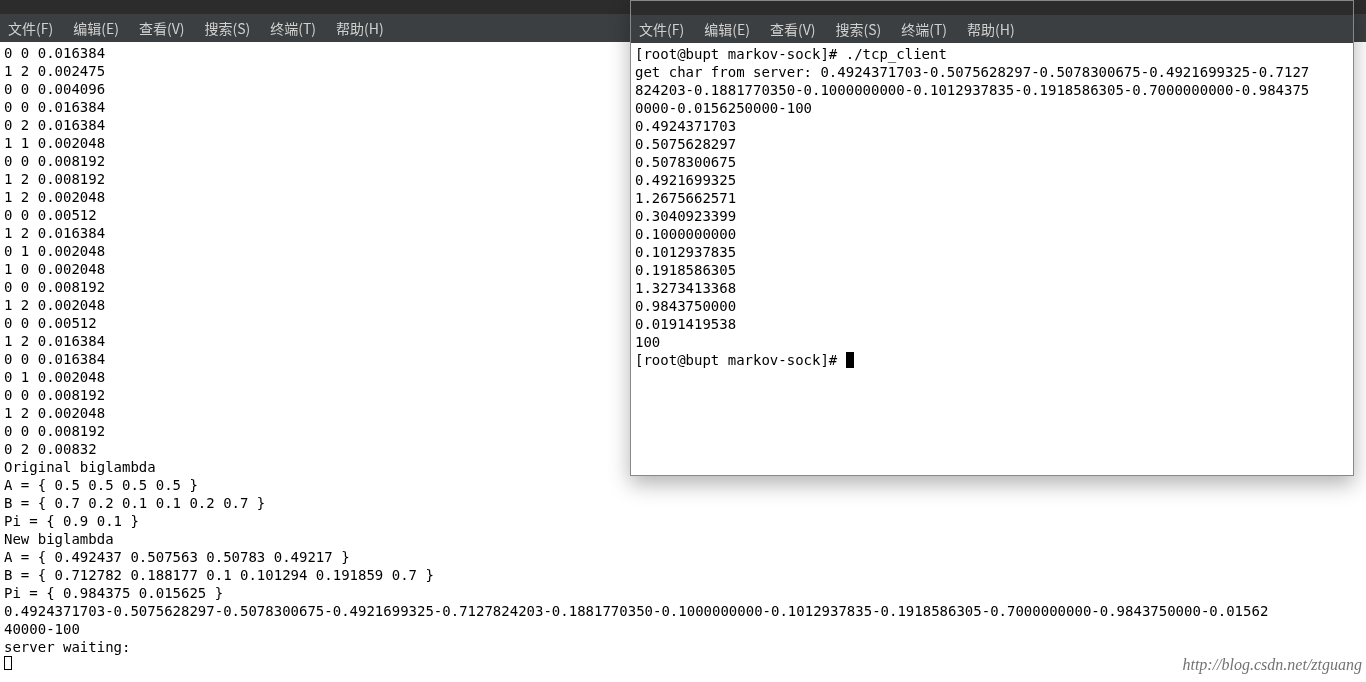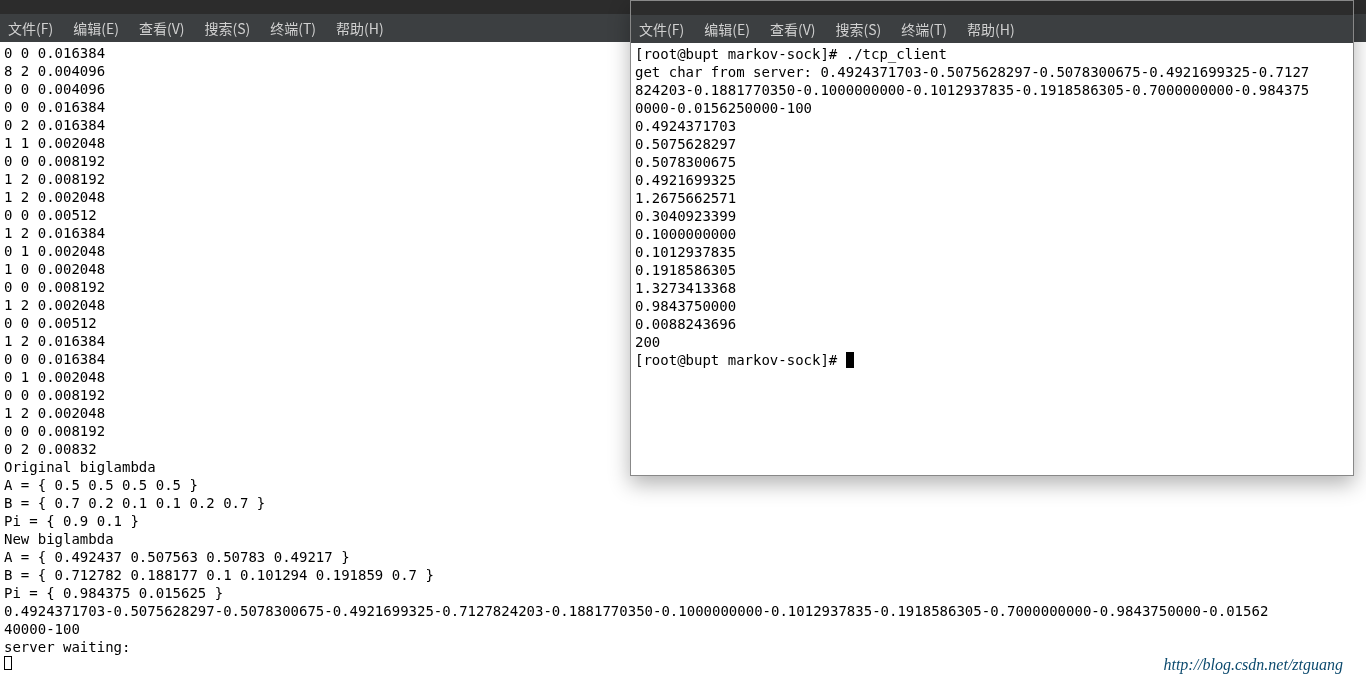--- a/index.html
+++ b/index.html
@@ -65,43 +65,43 @@
     .cursor-block {
       display: inline-block;
       width: 8px;
       height: 16px;
       background: #000000;
       vertical-align: text-bottom;
     }
     .watermark {
       position: absolute;
       bottom: 8px;
-      right: 23px;
-      color: #0c4a6e;
+      right: 4px;
+      color: #737373;
       font-family: Georgia, serif;
       font-style: italic;
       font-size: 16px;
       pointer-events: none;
     }
   </style>
 </head>
 <body>
 
 <div class="left-window">
   <div class="title-bar-placeholder"></div>
   <div class="menubar">
     <span class="menubar-item">文件(F)</span>
     <span class="menubar-item">编辑(E)</span>
     <span class="menubar-item">查看(V)</span>
     <span class="menubar-item">搜索(S)</span>
     <span class="menubar-item">终端(T)</span>
     <span class="menubar-item">帮助(H)</span>
   </div>
   <div class="terminal-content"><span>0 0 0.016384</span>
-<span>8 2 0.004096</span>
+<span>1 2 0.002475</span>
 <span>0 0 0.004096</span>
 <span>0 0 0.016384</span>
 <span>0 2 0.016384</span>
 <span>1 1 0.002048</span>
 <span>0 0 0.008192</span>
 <span>1 2 0.008192</span>
 <span>1 2 0.002048</span>
 <span>0 0 0.00512</span>
 <span>1 2 0.016384</span>
 <span>0 1 0.002048</span>
@@ -148,18 +148,18 @@
 <span>0.5075628297</span>
 <span>0.5078300675</span>
 <span>0.4921699325</span>
 <span>1.2675662571</span>
 <span>0.3040923399</span>
 <span>0.1000000000</span>
 <span>0.1012937835</span>
 <span>0.1918586305</span>
 <span>1.3273413368</span>
 <span>0.9843750000</span>
-<span>0.0088243696</span>
-<span>200</span>
+<span>0.0191419538</span>
+<span>100</span>
 <span>[root@bupt markov-sock]# </span><span class="cursor-block"></span></div>
 </div>
 
 <div class="watermark">http://blog.csdn.net/ztguang</div>
 
 </body></html>

